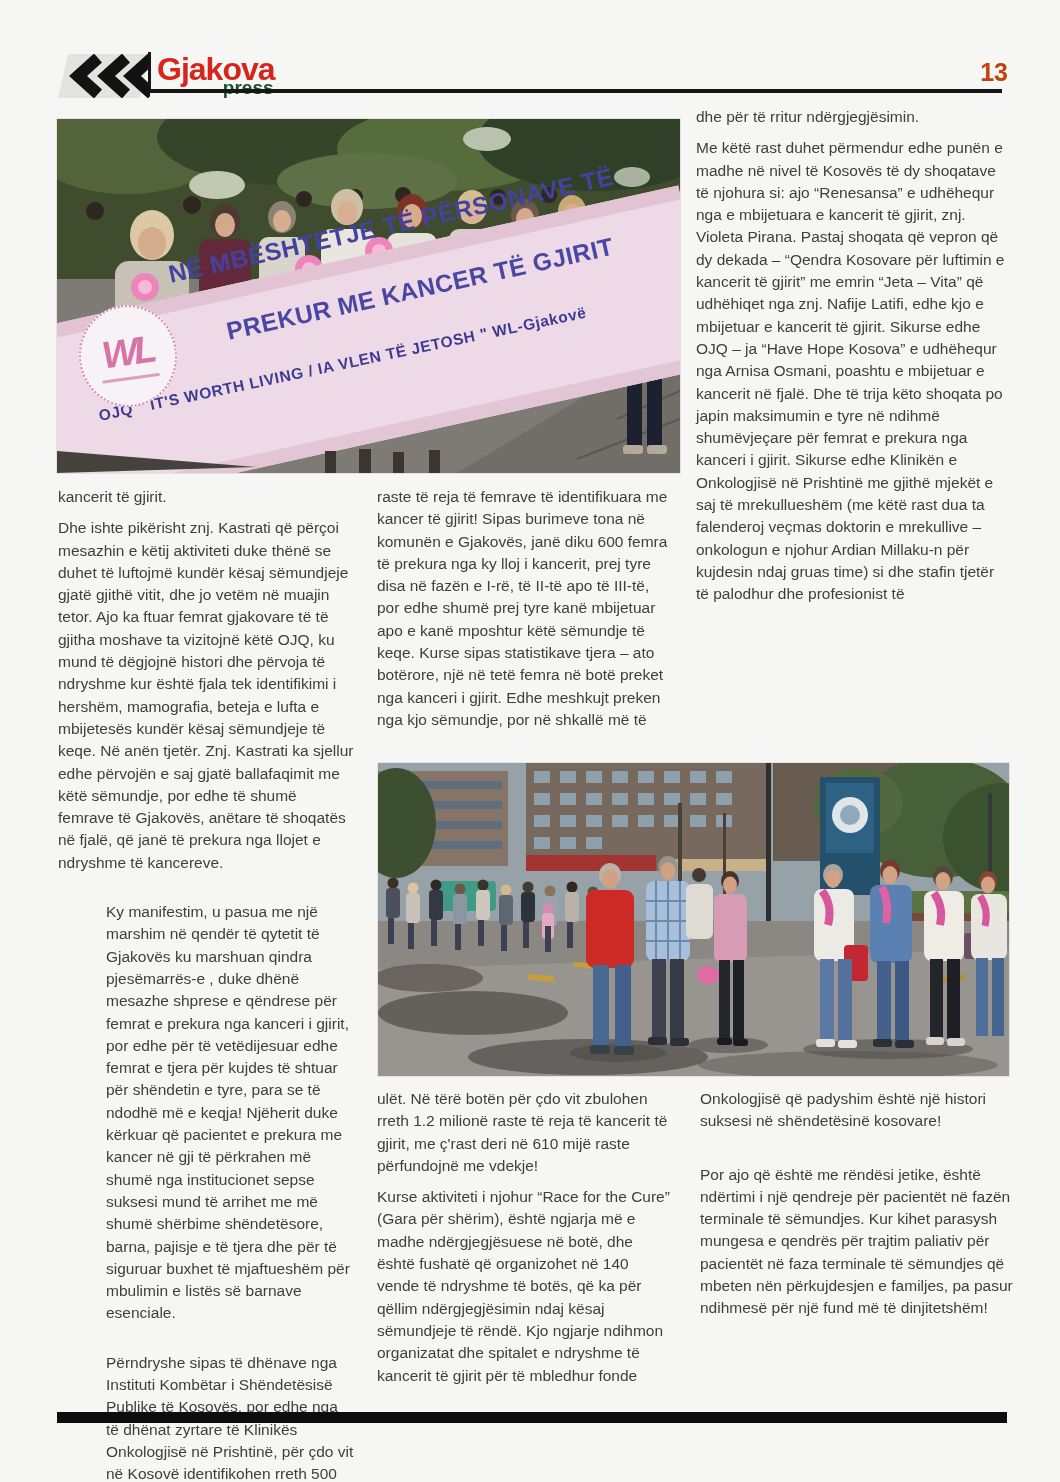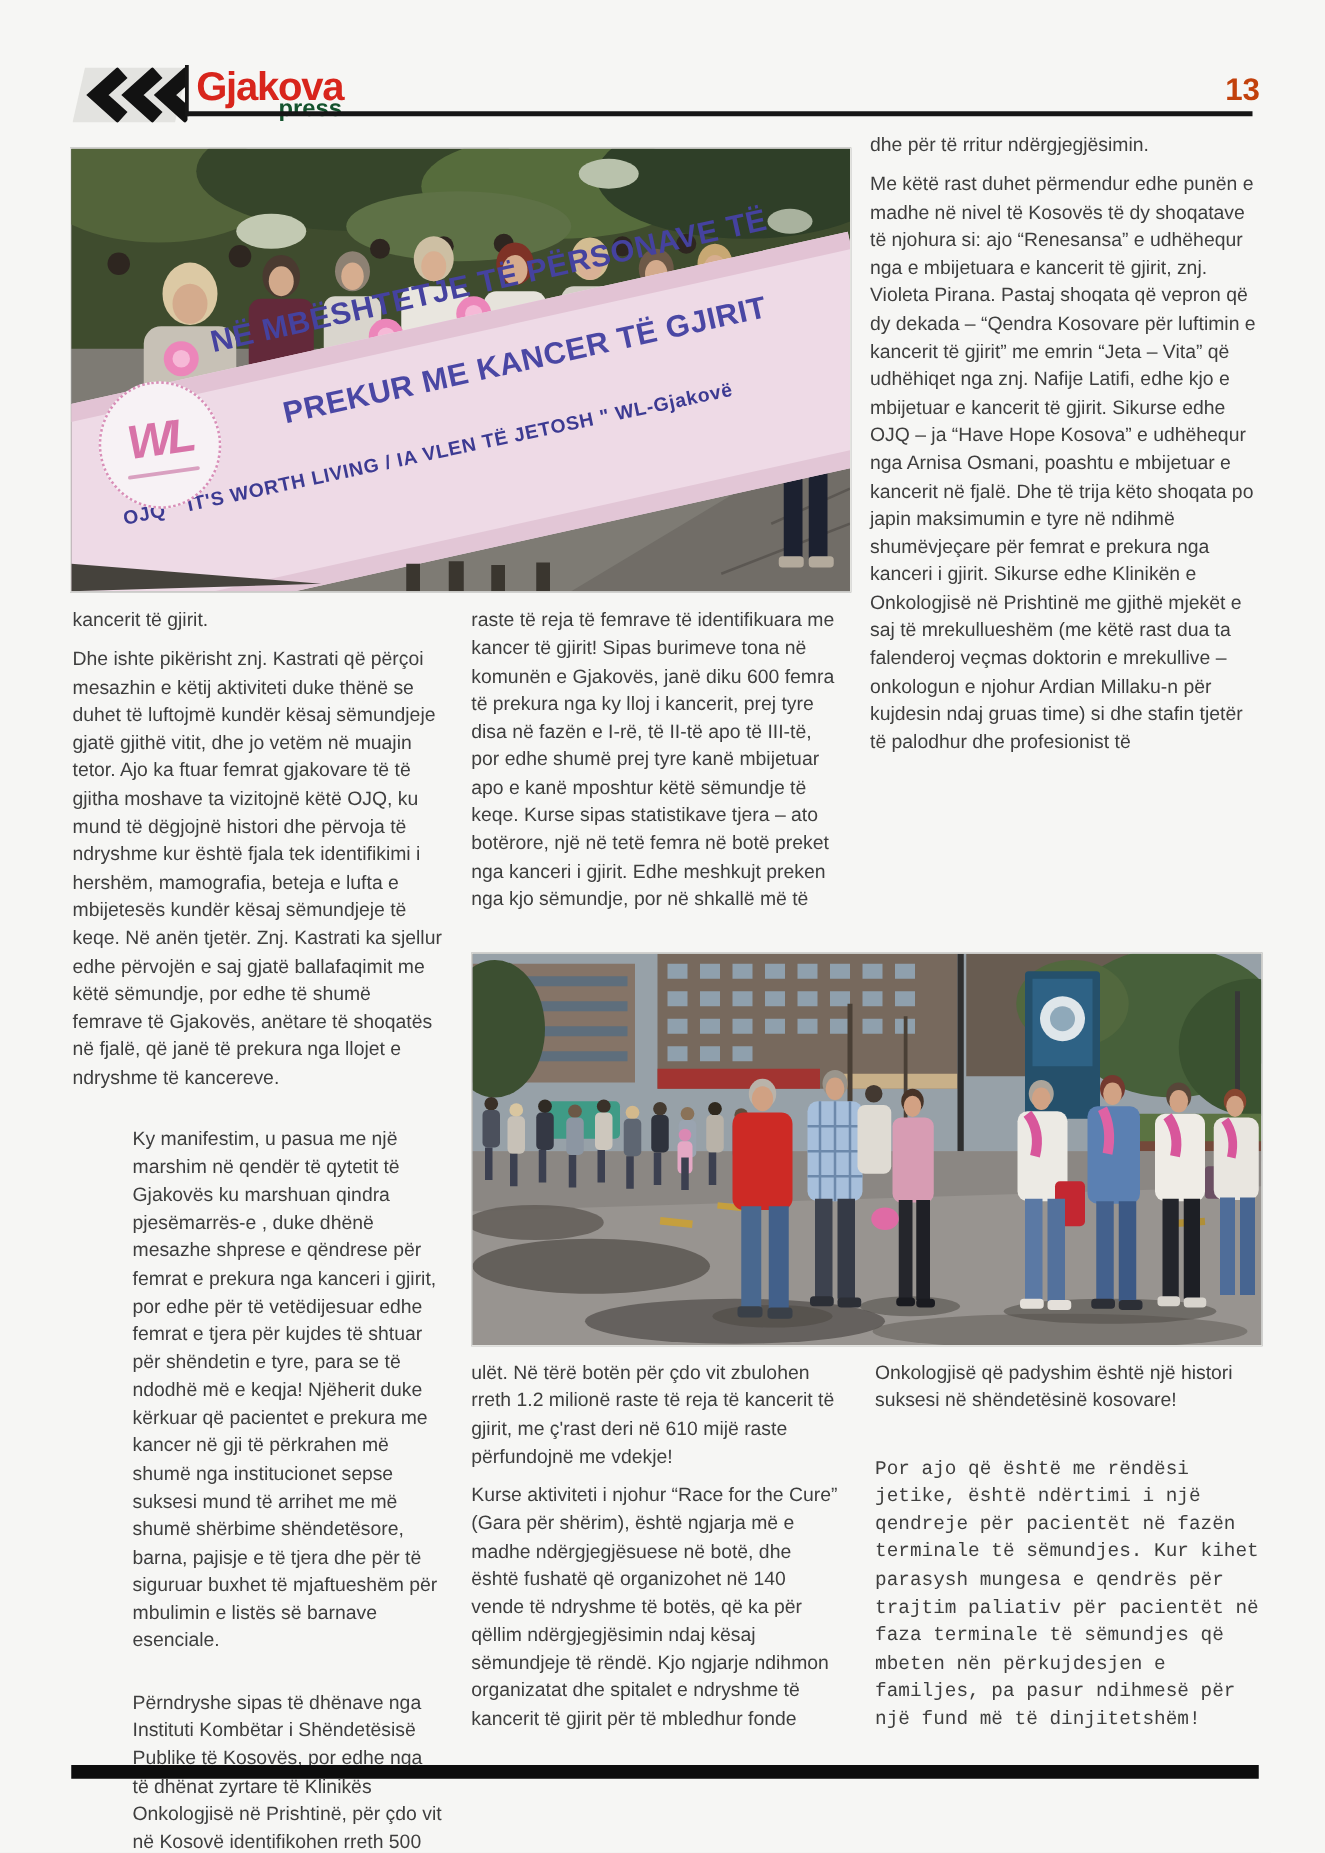--- a/index.html
+++ b/index.html
@@ -32,21 +32,21 @@
     border-radius:50%; background:#f7f2f5; border:2px dotted #d98fb8;
     transform:rotate(-8deg); display:flex; flex-direction:column;
     align-items:center; justify-content:center;
   }
   .wl-badge .wl { font-size:38px; font-weight:bold; font-style:italic; color:#d873a8; letter-spacing:-4px; line-height:1; }
   .wl-badge .wl-sub { width:58px; height:3px; background:#d9a0c0; margin-top:6px; border-radius:2px; }
   
   .col { position:absolute; }
   .col p { margin:0 0 9px 0; font-size:15.5px; line-height:22.3px; color:#3e3e3e; text-align:left; }
   .col p.gap { margin-top:27px;margin-left:48px; }
-  .col p.gap-lg { margin-top:31px;font-family:Liberation Mono, monospace; }
+  .col p.gap-lg { margin-top:31px; }
   .col1 { left:58px;  top:486px;  width:296px; }
   .col2-top { left:377px; top:486px;  width:296px; }
   .col3-top { left:696px; top:106px;  width:313px; }
   .col2-bot { left:377px; top:1088px; width:296px; }
   .col3-bot { left:700px; top:1088px; width:313px; }
   
   .footer-rule { position:absolute; left:57px; top:1412px; width:950px; height:11px; background:#0d0d0d; }
 </style>
 </head>
 <body>

